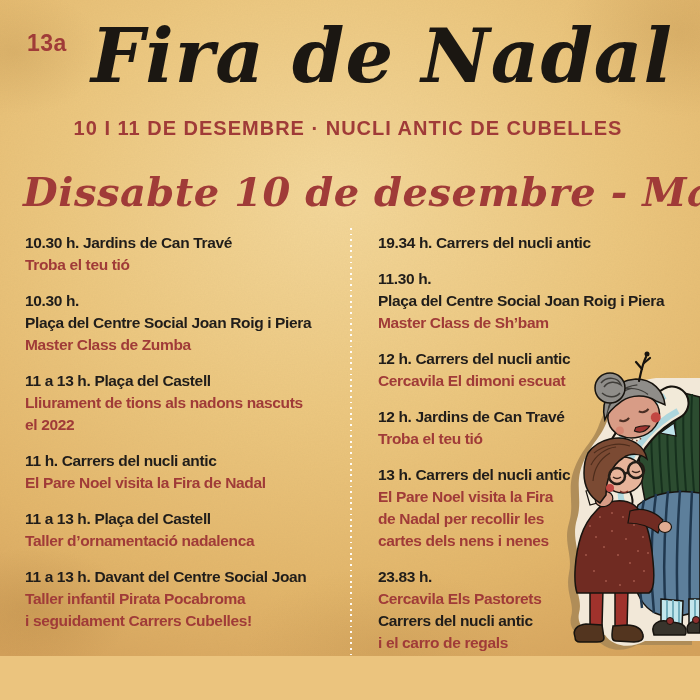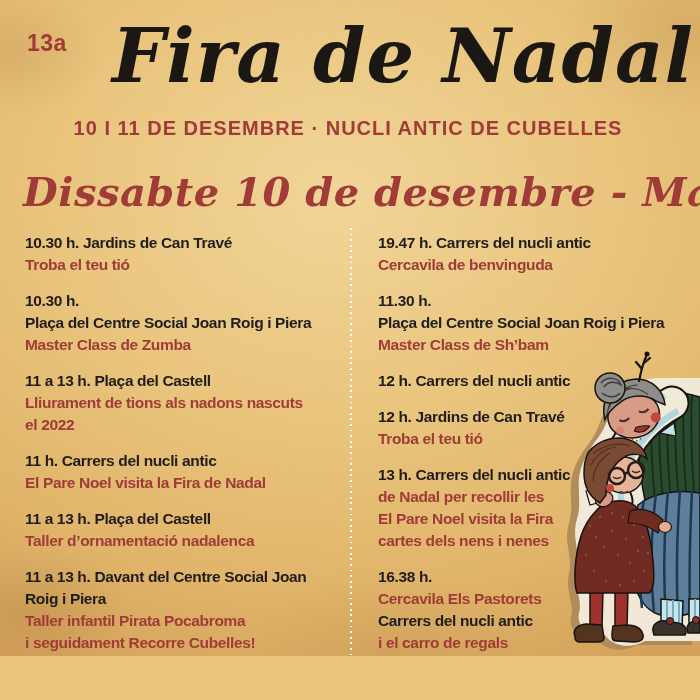--- a/index.html
+++ b/index.html
@@ -18,21 +18,21 @@
       radial-gradient(200px 120px at 55% 99%, rgba(146,100,40,.12), transparent 70%),
       radial-gradient(ellipse 95% 80% at 48% 30%, #f4d89b 0%, #ecc77f 42%, #e3b66b 75%, #d5a25b 100%);
   }
   .grain{position:absolute;inset:0;z-index:1;width:700px;height:700px;pointer-events:none;}
   .layer{position:absolute;z-index:2;}
   .edition{
     left:27px;top:30px;font-size:23px;font-weight:700;
     color:var(--accent-red,#a03b38);letter-spacing:.5px;
   }
   .title{
-    left:70px;right:6px;top:2px;margin:0;text-align:right;
+    left:70px;right:6px;top:2px;margin:0;text-align:center;
     font-family:"DejaVu Serif",serif;font-style:italic;font-weight:700;
     font-size:75px;line-height:108px;color:var(--ink-black,#1b1712);
     letter-spacing:1px;white-space:nowrap;
   }
   .subtitle{
     left:0;right:4px;top:117px;text-align:center;
     font-size:20px;font-weight:700;letter-spacing:1px;
     color:var(--accent-red,#a03b38);white-space:nowrap;
   }
   .section-heading{
@@ -97,50 +97,49 @@
       <div class="item">
         <div class="line dark">11 h. Carrers del nucli antic</div>
         <div class="line red">El Pare Noel visita la Fira de Nadal</div>
       </div>
       <div class="item">
         <div class="line dark">11 a 13 h. Plaça del Castell</div>
         <div class="line red">Taller d’ornamentació nadalenca</div>
       </div>
       <div class="item">
         <div class="line dark">11 a 13 h. Davant del Centre Social Joan</div>
-        <div class="line dark">Roig i Piera</div>
         <div class="line red">Taller infantil Pirata Pocabroma</div>
-        <div class="line red">i seguidament Recorre Cubelles!</div>
+        <div class="line red">i seguidament Carrers Cubelles!</div>
       </div>
     </div>
   <div class="layer col col-right">
       <div class="item">
-        <div class="line dark">19.47 h. Carrers del nucli antic</div>
-        <div class="line red">Cercavila de benvinguda</div>
+        <div class="line dark">19.34 h. Carrers del nucli antic</div>
       </div>
       <div class="item">
         <div class="line dark">11.30 h.</div>
         <div class="line dark">Plaça del Centre Social Joan Roig i Piera</div>
         <div class="line red">Master Class de Sh’bam</div>
       </div>
       <div class="item">
         <div class="line dark">12 h. Carrers del nucli antic</div>
+        <div class="line red">Cercavila El dimoni escuat</div>
       </div>
       <div class="item">
         <div class="line dark">12 h. Jardins de Can Travé</div>
         <div class="line red">Troba el teu tió</div>
       </div>
       <div class="item">
         <div class="line dark">13 h. Carrers del nucli antic</div>
+        <div class="line red">El Pare Noel visita la Fira</div>
         <div class="line red">de Nadal per recollir les</div>
-        <div class="line red">El Pare Noel visita la Fira</div>
         <div class="line red">cartes dels nens i nenes</div>
       </div>
       <div class="item">
-        <div class="line dark">16.38 h.</div>
+        <div class="line dark">23.83 h.</div>
         <div class="line red">Cercavila Els Pastorets</div>
         <div class="line dark">Carrers del nucli antic</div>
         <div class="line red">i el carro de regals</div>
       </div>
     </div>
 
   <svg class="layer illustration" viewBox="0 0 140 315" aria-hidden="true">
 
     <path d="M96,37 C70,40 55,58 47,80 C41,97 31,102 23,122 C14,143 23,158 17,178 C11,198 21,210 17,228 C13,248 23,258 19,272 C16,285 29,297 45,294 C53,306 71,308 85,300 L140,300 L140,37 Z" fill="#ab8a56" opacity="0.9" transform="translate(-8,4)"></path>
 

